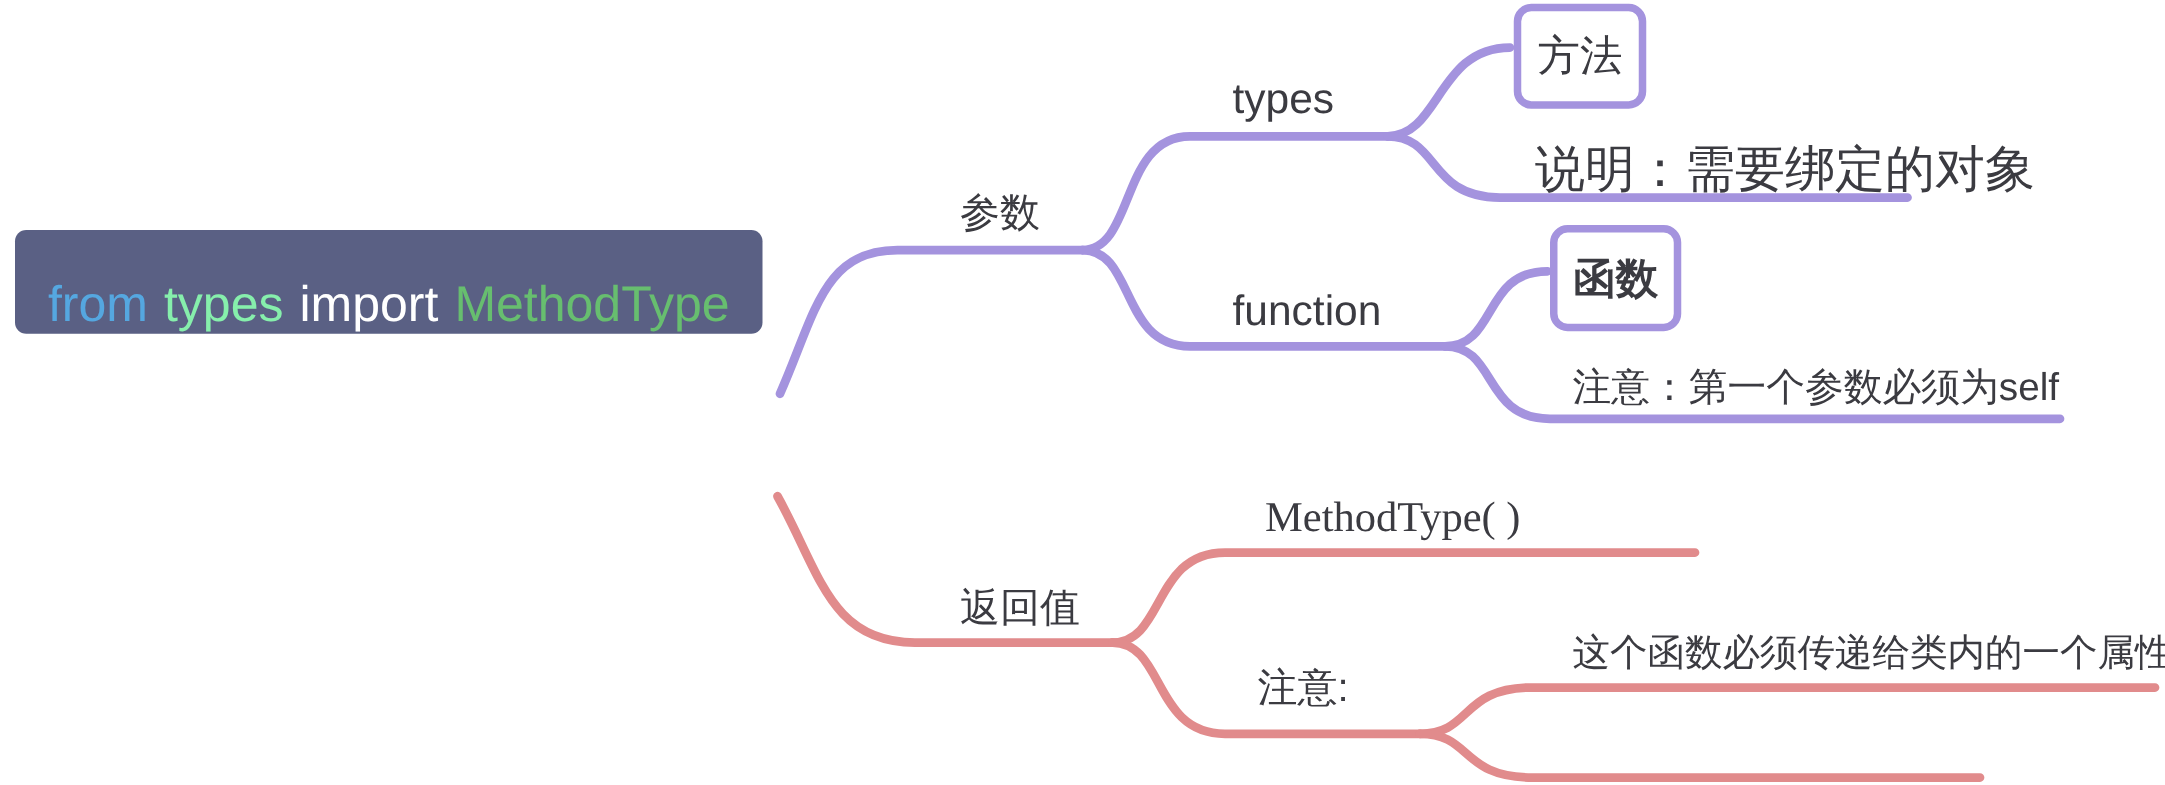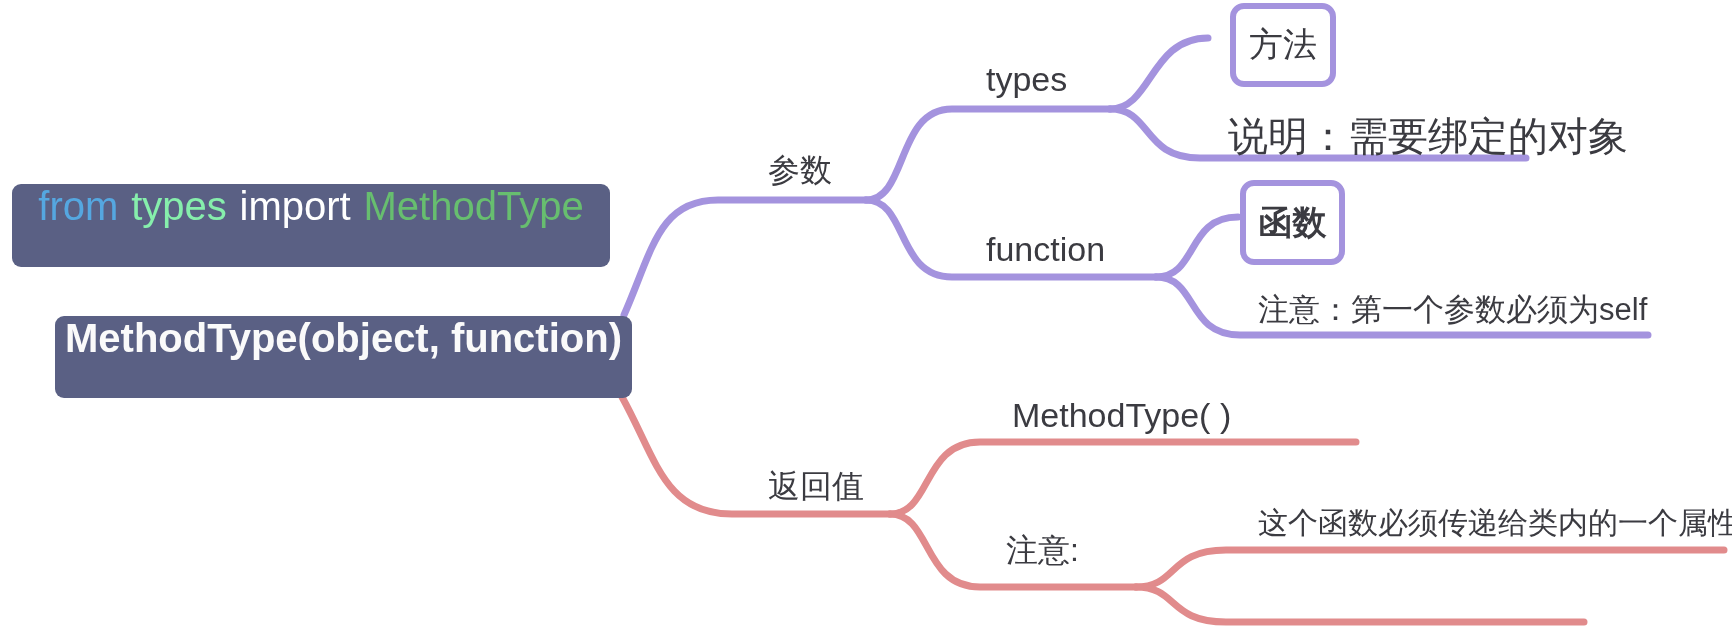--- a/index.html
+++ b/index.html
@@ -11,21 +11,21 @@
     font-family:"Liberation Sans","DejaVu Sans",sans-serif;
     color:#3B3B41;
   }
   svg.connectors{position:absolute;inset:0;width:1732px;height:628px;}
   svg.connectors path{fill:none;stroke-width:7;stroke-linecap:round;stroke-linejoin:round;}
 
   .abs{position:absolute;line-height:1;white-space:nowrap;}
 
   
   .root-box{
-    position:absolute;display:flex;align-items:flex-start;justify-content:center;
+    position:absolute;display:flex;align-items:flex-end;justify-content:center;
     border-radius:9px;white-space:nowrap;
   }
   .import-box{left:12px;top:184px;width:598px;height:83px;font-size:40px;}
   .signature-box{left:55px;top:316px;width:577px;height:82px;font-size:40px;font-weight:600;color:#FAFAFA;}
   .token + .token{margin-left:0.32em;}
 
   
   .topic-box{
     position:absolute;display:flex;align-items:center;justify-content:center;
     background:#ffffff;border-style:solid;border-width:6px;border-radius:14px;
@@ -33,21 +33,21 @@
   .method-box{left:1211px;top:3px;width:94px;height:72px;font-size:34px;}
   .function-box{left:1240px;top:180px;width:93px;height:73px;font-size:34px;font-weight:bold;}
   .newfunc-box{left:1356px;top:402px;width:288px;height:76px;font-size:30px;}
 
   
   .lbl-params{left:768px;top:154px;font-size:32px;}
   .lbl-object{left:986px;top:62px;font-size:34px;}
   .lbl-function{left:986px;top:232px;font-size:34px;}
   .lbl-desc{left:1228px;top:116px;font-size:40px;}
   .lbl-warn{left:1258px;top:294px;font-size:31px;}
-  .lbl-methodcall{left:1012px;top:398px;font-size:34px;}
+  .lbl-methodcall{left:1012px;top:398px;font-size:34px;font-family:Liberation Serif, serif;}
   .lbl-return{left:768px;top:470px;font-size:32px;}
   .lbl-note{left:1006px;top:534px;font-size:32px;}
   .lbl-attr1{left:1258px;top:508px;font-size:30px;}
   .lbl-attr2{left:1258px;top:580px;font-size:30px;}
 </style>
 </head>
 <body>
 
 <div class="canvas">
 
@@ -68,26 +68,25 @@
     <path class="line-red" d="M 1136 587 C 1178 587 1168 622 1226 622 H 1584" style="stroke: rgb(225, 139, 140);"></path>
   </svg>
 
   <div class="root-box import-box node-bg" style="background: rgb(90, 96, 132);">
     <span class="token" style="color: rgb(85, 167, 224);">from</span>
     <span class="token" style="color: #86efac;">types</span>
     <span class="token" style="color: #ffffff;">import</span>
     <span class="token" style="color: rgb(103, 190, 111);">MethodType</span>
   </div>
 
-  <div class="root-box signature-box node-bg" style="background: rgb(90, 96, 132);">MethodType(object, function)</div>
 
   <div class="abs lbl-params">参数</div>
   <div class="abs lbl-object">types</div>
   <div class="abs lbl-function">function</div>
-  <div class="topic-box method-box border-purple" style="border-color: rgb(164, 147, 222); margin-left: 19px;">方法</div>
+  <div class="topic-box method-box border-purple" style="border-color: rgb(164, 147, 222);">方法</div>
   <div class="topic-box function-box border-purple" style="border-color: rgb(164, 147, 222);">函数</div>
   <div class="abs lbl-desc">说明：需要绑定的对象</div>
   <div class="abs lbl-warn">注意：第一个参数必须为self</div>
 
   <div class="abs lbl-return">返回值</div>
   <div class="abs lbl-methodcall">MethodType( )</div>
   <div class="abs lbl-note">注意:</div>
   <div class="abs lbl-attr1">这个函数必须传递给类内的一个属性</div>
 
 </div>

